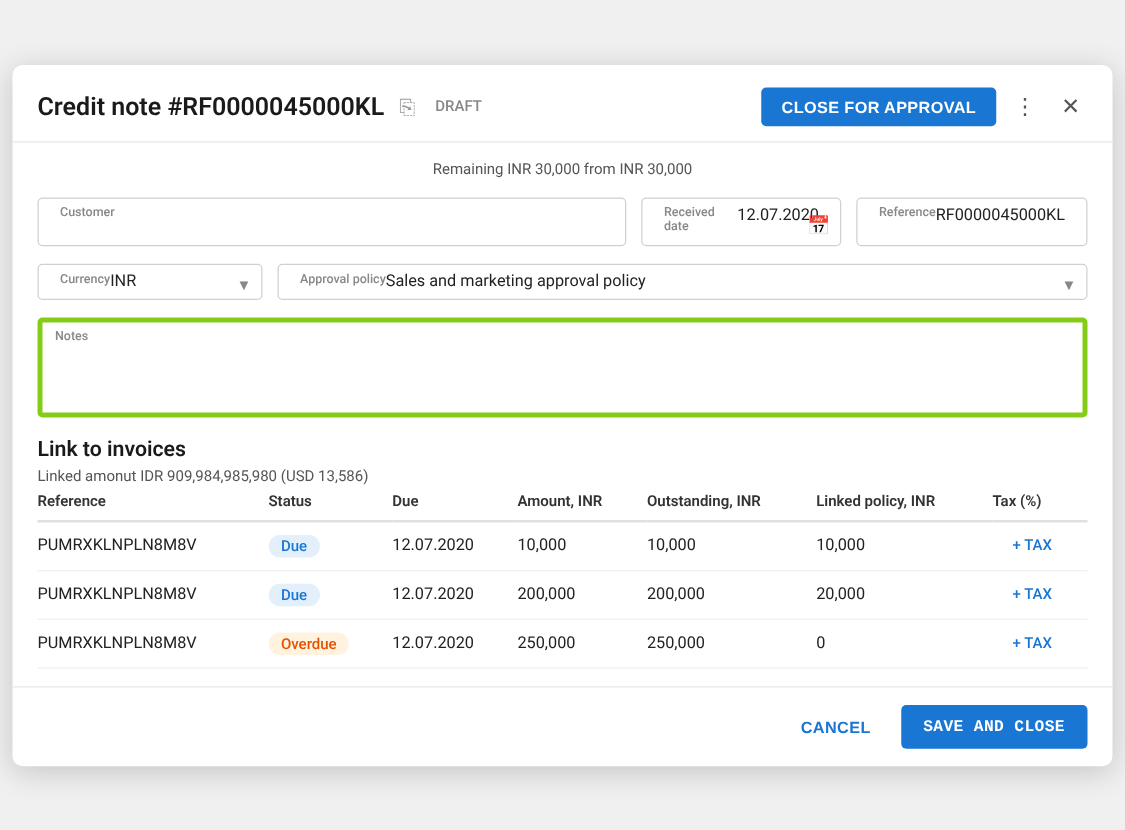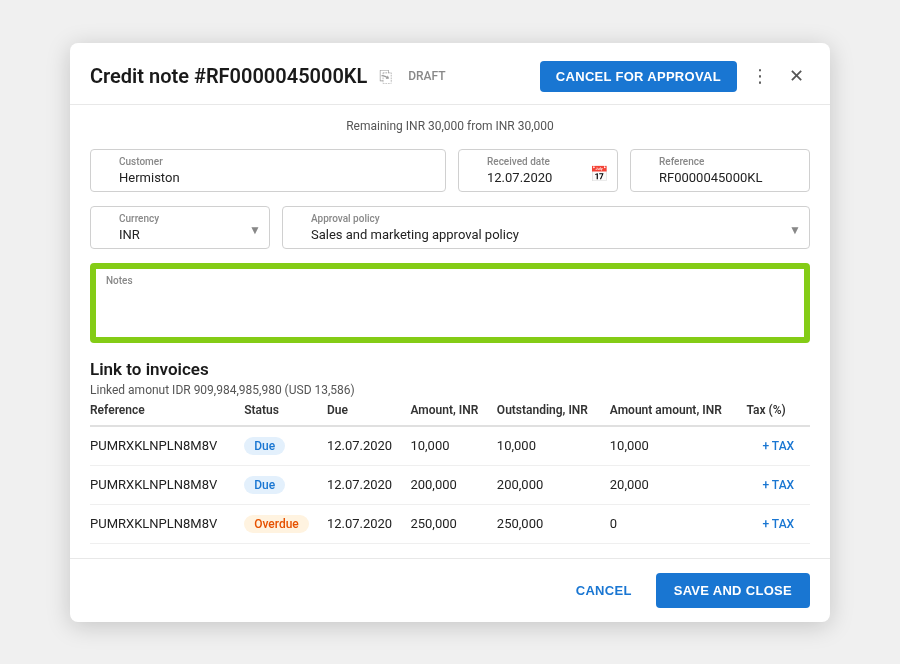--- a/index.html
+++ b/index.html
@@ -8,21 +8,21 @@
       background: #f0f0f0;
       display: flex;
       align-items: center;
       justify-content: center;
       min-height: 100vh;
       font-size: 13px;
     }
     .modal {
       background: #fff;
       border-radius: 8px;
-      width: 760px;
+      width: 880px;
       box-shadow: 0 4px 24px rgba(0,0,0,0.18);
       overflow: hidden;
       position: relative;
     }
     .modal-header {
       display: flex;
       align-items: center;
       padding: 18px 20px 12px 20px;
       border-bottom: 1px solid #e8e8e8;
       gap: 12px;
@@ -79,25 +79,24 @@
       margin-bottom: 16px;
       text-align: center;
     }
     .form-row {
       display: flex;
       gap: 12px;
       margin-bottom: 14px;
     }
     .form-group {
       display: flex;
-      flex-direction: column;
       flex: 1;
       border: 1px solid #d0d0d0;
       border-radius: 4px;
-      padding: 6px 28px;
+      padding: 6px 17px;
       position: relative;
       background: #fff;
     }
     .form-group.w-date {
       flex: 0 0 160px;
     }
     .form-group.w-ref {
       flex: 0 0 180px;
     }
     .form-label {
@@ -124,21 +123,21 @@
     .dropdown-icon {
       position: absolute;
       right: 8px;
       top: 50%;
       transform: translateY(-30%);
       color: #888;
       font-size: 12px;
       pointer-events: none;
     }
     .notes-group {
-      border: 6px solid #84cc16;
+      border: 4px solid #84cc16;
       border-radius: 4px;
       padding: 6px 10px;
       margin-bottom: 16px;
       min-height: 80px;
       background: #fff;
     }
     .notes-label {
       font-size: 10px;
       color: #888;
       font-weight: 500;
@@ -215,49 +214,49 @@
     .btn-save {
       background: #1976d2;
       color: #fff;
       border: none;
       border-radius: 4px;
       padding: 10px 18px;
       font-size: 13px;
       font-weight: 600;
       cursor: pointer;
       letter-spacing: 0.3px;
+      font-family: Liberation Mono, monospace;
     }
   </style>
 </head>
 <body>
 
 <div class="modal">
 
   <div class="modal-header">
     <span class="modal-title">Credit note #RF0000045000KL</span>
     <span class="copy-icon">⎘</span>
     <span class="draft-badge">DRAFT</span>
     <div class="header-actions">
-      <button class="btn-submit">CANCEL FOR APPROVAL</button>
+      <button class="btn-submit">CLOSE FOR APPROVAL</button>
       <button class="icon-btn">
         <span>⋮</span>
       </button>
       <button class="icon-btn">
         <span>✕</span>
       </button>
     </div>
   </div>
 
   <div class="modal-body">
     <div class="remaining-text">Remaining INR 30,000 from INR 30,000</div>
 
     <div class="form-row">
       <div class="form-group">
         <span class="form-label">Customer</span>
-        <span class="form-value">Hermiston</span>
       </div>
       <div class="form-group w-date" style="position:relative;">
         <span class="form-label">Received date</span>
         <span class="form-value">12.07.2020</span>
         <span class="cal-icon">📅</span>
       </div>
       <div class="form-group w-ref">
         <span class="form-label">Reference</span>
         <span class="form-value">RF0000045000KL</span>
       </div>
@@ -285,21 +284,21 @@
       <div class="link-amount-text">Linked amonut IDR 909,984,985,980  (USD 13,586)</div>
 
       <table class="table">
         <thead>
           <tr>
             <th>Reference</th>
             <th>Status</th>
             <th>Due</th>
             <th>Amount, INR</th>
             <th>Outstanding, INR</th>
-            <th>Amount amount, INR</th>
+            <th>Linked policy, INR</th>
             <th>Tax (%)</th>
           </tr>
         </thead>
         <tbody id="table-body">
         <tr>
       <td>PUMRXKLNPLN8M8V</td>
       <td>
         <span class="status-badge status-due">Due</span>
       </td>
       <td>12.07.2020</td>

